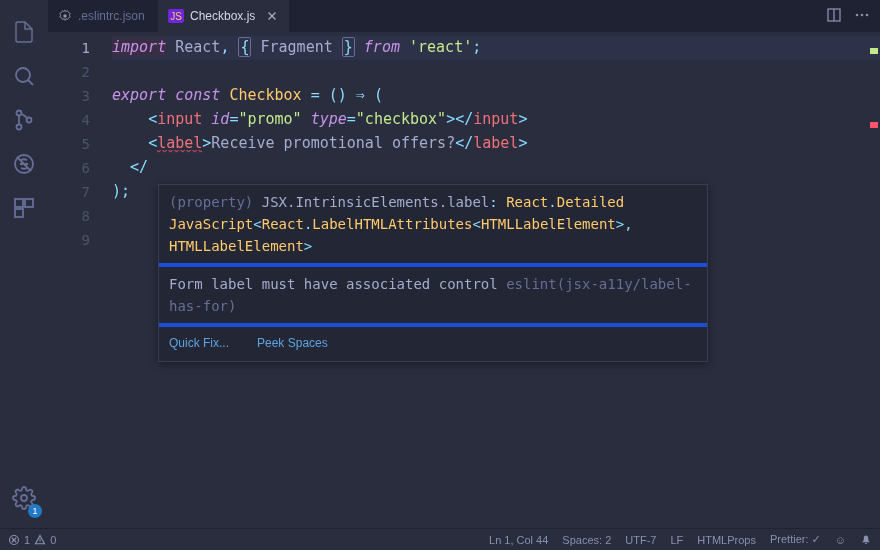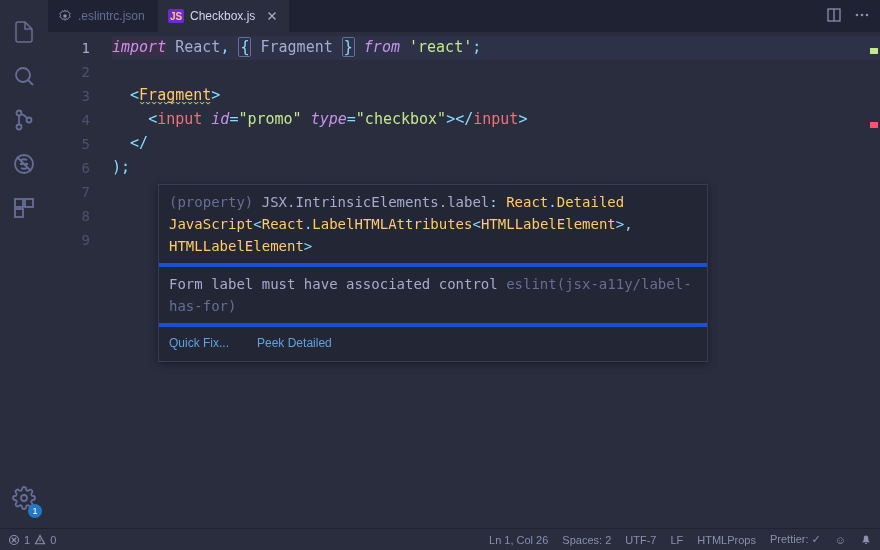--- a/index.html
+++ b/index.html
@@ -215,21 +215,21 @@
   <div class="tab">
     <span class="tab-icon">
       <svg viewBox="0 0 16 16" fill="#8a91af">
           <circle cx="8" cy="8" r="2"></circle>
           <path d="M8 1l1 2 2-1 1 2 2 1-1 2 1 2-2 1-1 2-2-1-1 2-1-2-2 1-1-2-2-1 1-2-1-2 2-1 1-2 2 1z" fill="none" stroke="#8a91af" stroke-width="1"></path>
         </svg>
     </span>
     <span>.eslintrc.json</span>
   </div>
   <div class="tab active">
-    <span class="tab-icon" style="color:#ffcb6b;font-weight:bold;font-size:10px;font-family:sans-serif;background:#6d28d9;border-radius:2px;width:16px;height:14px;">JS</span>
+    <span class="tab-icon" style="color:#ffcb6b;font-weight:normal;font-size:10px;font-family:sans-serif;background:#6d28d9;border-radius:2px;width:16px;height:14px;">JS</span>
     <span>Checkbox.js</span>
     <span class="tab-close">
       <svg viewBox="0 0 16 16" stroke="#a6accd" stroke-width="1.5">
           <path d="M4 4l8 8M12 4l-8 8"></path>
         </svg>
     </span>
   </div>
   <div class="tab-actions">
     <span><svg viewBox="0 0 16 16" fill="none" stroke="currentColor" stroke-width="1.3">
           <rect x="2" y="2" width="12" height="12"></rect>
@@ -251,40 +251,41 @@
     <div class="line-no">4</div>
     <div class="line-no">5</div>
     <div class="line-no">6</div>
     <div class="line-no">7</div>
     <div class="line-no">8</div>
     <div class="line-no">9</div>
   </div>
   <div class="code-area">
     <div class="code-line hl"><span class="pink-sel"><span class="tok-kw">import</span></span><span class="tok-text"> </span><span class="tok-text">React</span><span class="tok-punc">,</span><span class="tok-text"> </span><span class="tok-punc brace-match">{</span><span class="tok-text"> </span><span class="tok-text">Fragment</span><span class="tok-text"> </span><span class="tok-punc brace-match">}</span><span class="tok-text"> </span><span class="tok-kw">from</span><span class="tok-text"> </span><span class="tok-str">'react'</span><span class="tok-punc">;</span></div>
     <div class="code-line"></div>
-    <div class="code-line">  <span class="tok-punc">&lt;</span><span class="tok-builtin squiggle-warn">Fragment</span><span class="tok-punc">&gt;</span></div>
+    <div class="code-line"><span class="tok-kw">export</span> <span class="tok-kw">const</span> <span class="tok-builtin">Checkbox</span> <span class="tok-punc">=</span> <span class="tok-punc">(</span><span class="tok-punc">)</span> <span class="tok-punc">⇒</span> <span class="tok-punc">(</span></div>
     <div class="code-line">    <span class="tok-punc">&lt;</span><span class="tok-tag">input</span> <span class="tok-attr">id</span><span class="tok-punc">=</span><span class="tok-val">"promo"</span> <span class="tok-attr">type</span><span class="tok-punc">=</span><span class="tok-val">"checkbox"</span><span class="tok-punc">&gt;</span><span class="tok-punc">&lt;/</span><span class="tok-tag">input</span><span class="tok-punc">&gt;</span></div>
+    <div class="code-line">    <span class="tok-punc">&lt;</span><span class="tok-tag squiggle-err">label</span><span class="tok-punc">&gt;</span><span class="tok-text">Receive promotional offers?</span><span class="tok-punc">&lt;/</span><span class="tok-tag">label</span><span class="tok-punc">&gt;</span></div>
     <div class="code-line">  <span class="tok-punc">&lt;/</span></div>
     <div class="code-line"><span class="tok-punc">);</span></div>
     <div class="code-line"></div>
   </div>
 </div>
 
 <div class="hover-popup">
   <div class="hover-section">
     <span class="ht-dim">(property) </span><span>JSX.IntrinsicElements.label</span><span class="ht-punc">: </span><span class="ht-type">React</span><span class="ht-punc">.</span><span class="ht-type">Detailed</span><br>
     <span class="ht-type">JavaScript</span><span class="ht-punc">&lt;</span><span class="ht-type">React</span><span class="ht-punc">.</span><span class="ht-type">LabelHTMLAttributes</span><span class="ht-punc">&lt;</span><span class="ht-type">HTMLLabelElement</span><span class="ht-punc">&gt;</span><span class="ht-punc">,</span><br>
     <span class="ht-type"> HTMLLabelElement</span><span class="ht-punc">&gt;</span>
   </div>
   <div class="hover-section hover-divider">
     <span>Form label must have associated control </span><span class="ht-dim">eslint(jsx-a11y/label-has-for)</span>
   </div>
   <div class="hover-actions hover-divider">
     <span>Quick Fix...</span>
-    <span>Peek Detailed</span>
+    <span>Peek Spaces</span>
   </div>
 </div>
 
 <div class="minimap-marks">
   <div class="mm-warn" style="top:16px"></div>
   <div class="mm-err" style="top:90px"></div>
 </div>
 
 <div class="status-bar">
   <div class="status-item">
@@ -294,21 +295,21 @@
       </svg>
     <span>1</span>
     <svg viewBox="0 0 16 16" fill="none" stroke="currentColor" stroke-width="1.5">
         <path d="M8 2l6 11H2z"></path>
         <path d="M8 6v4M8 12v.5"></path>
       </svg>
     <span>0</span>
   </div>
   <div class="status-right">
     <div class="status-item">
-        <span>Ln 1, Col 26</span>
+        <span>Ln 1, Col 44</span>
       </div>
     <div class="status-item">
         <span>Spaces: 2</span>
       </div>
     <div class="status-item">
         <span>UTF-7</span>
       </div>
     <div class="status-item">
         <span>LF</span>
       </div>

